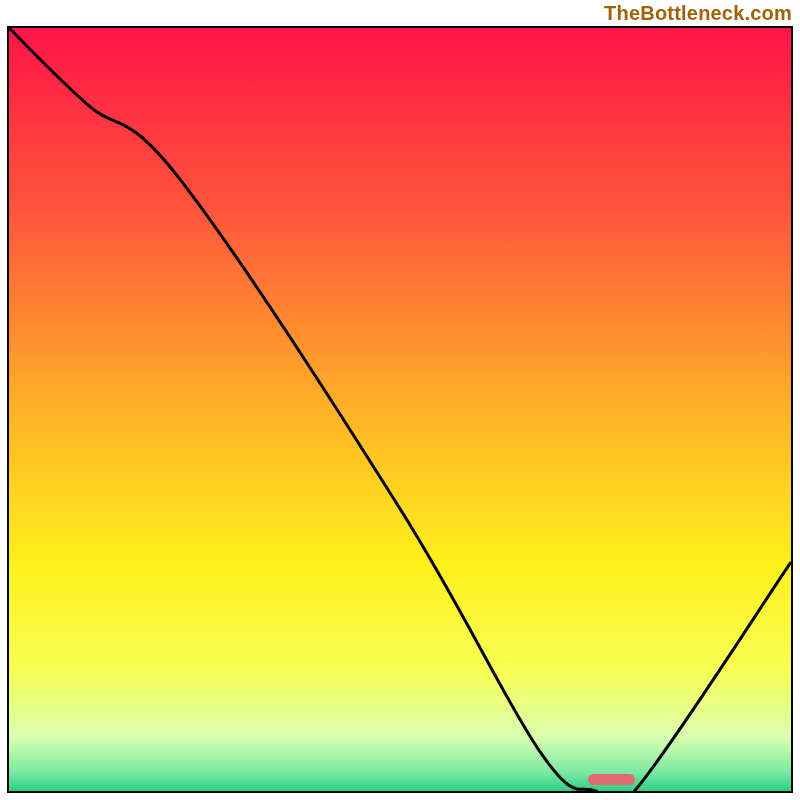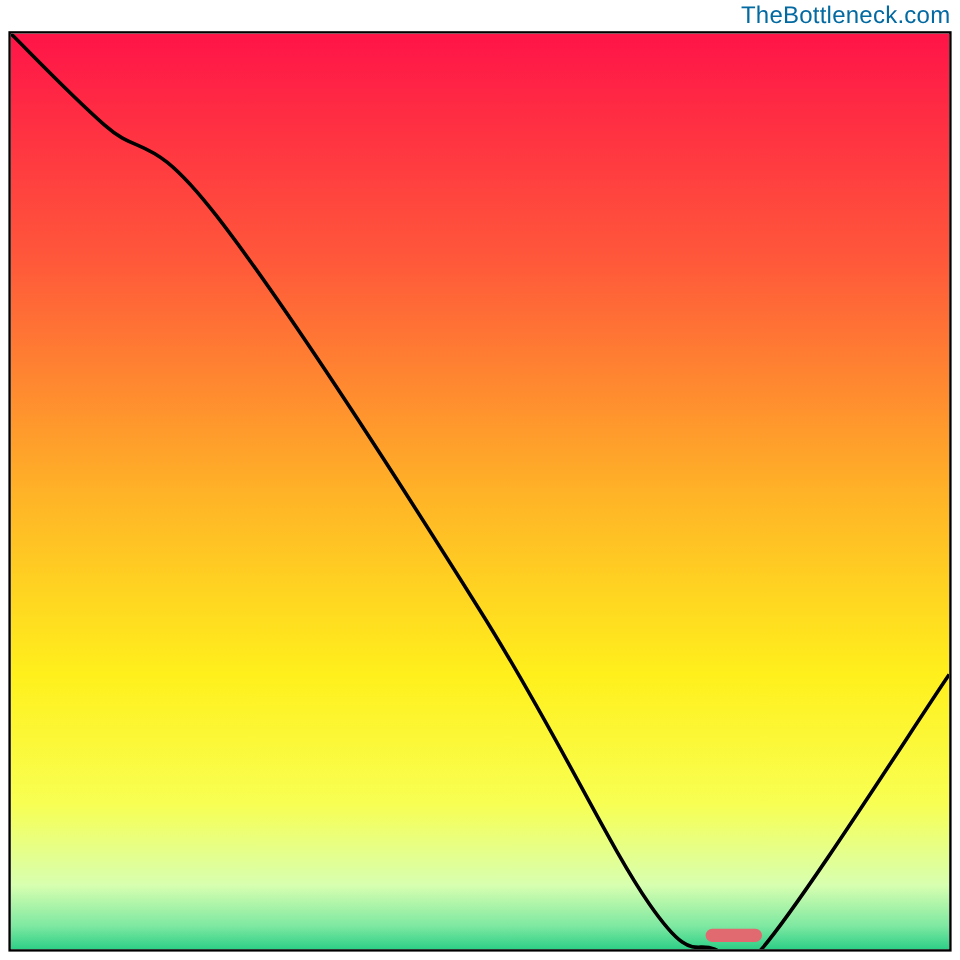--- a/index.html
+++ b/index.html
@@ -8,22 +8,22 @@
     width: 800px;
     height: 800px;
     background: #ffffff;
     font-family: Arial, Helvetica, sans-serif;
   }
   .watermark {
     position: absolute;
     top: 2px;
     right: 8px;
     font-size: 20px;
-    font-weight: 400;
-    color: #0369a1;
+    font-weight: 700;
+    color: #a16207;
     letter-spacing: 0.2px;
   }
   .plot {
     position: absolute;
     left: 7px;
     top: 26px;
     width: 786px;
     height: 767px;
     border: 2px solid #000000;
     box-sizing: border-box;

